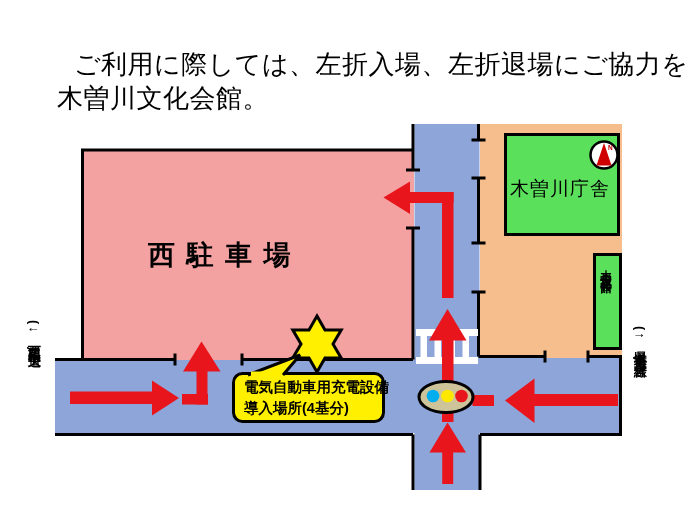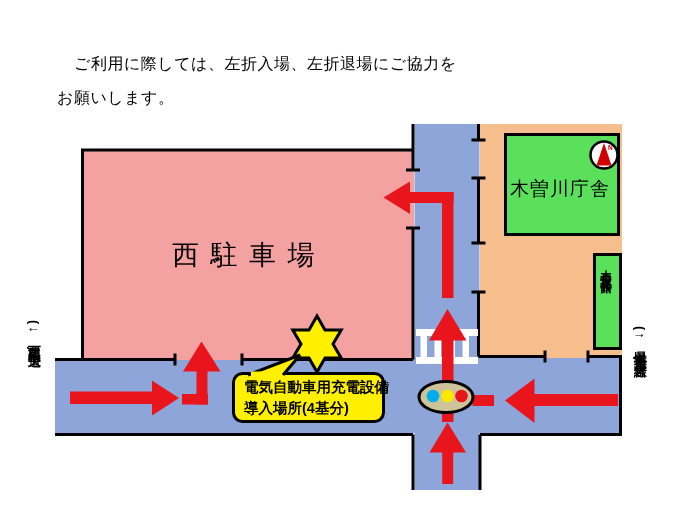--- a/index.html
+++ b/index.html
@@ -4,24 +4,24 @@
 <style>
   html,body { margin:0; padding:0; }
   body {
     width:690px; height:527px; position:relative; overflow:hidden;
     background:#ffffff;
     font-family:"Liberation Sans","DejaVu Sans",sans-serif;
     color:#000;
   }
   .abs { position:absolute; }
   #map-svg { position:absolute; left:0; top:0; }
-  .title-block { left:57px; top:47px; font-size:16px; line-height:34px; letter-spacing:0.5px; }
+  .title-block { left:57px; top:47px; font-size:26px; line-height:34px; letter-spacing:0.5px; }
   .title-line1 { text-indent:17px; }
   .parking-label {
-    left:172px; top:237px; font-size:27px; font-weight:normal; letter-spacing:2px; white-space:nowrap;
+    left:148px; top:237px; font-size:27px; font-weight:bold; letter-spacing:2px; white-space:nowrap;
   }
   .office-label {
     left:510px; top:176px; font-size:19px; font-weight:normal; letter-spacing:1px; white-space:nowrap;
   }
   .vtext {
     writing-mode:vertical-rl; text-orientation:mixed; white-space:nowrap;
   }
   .hall-label  { left:598px; top:261px; font-size:11.5px; font-weight:bold; letter-spacing:2px; }
   .road-label  { font-size:13px; font-weight:bold; letter-spacing:2px; }
   .road-label-left  { left:25px;  top:320px; }
@@ -105,21 +105,21 @@
 
   <g>
     <circle cx="604" cy="155" r="13.5" fill="#ffffff" stroke="#000" stroke-width="2.5"></circle>
     <polygon points="604,143 596.5,165.5 611.5,165.5" fill="#d10000"></polygon>
     <text x="608" y="150" font-size="6.5" font-weight="bold" fill="#c00000">N</text>
   </g>
 </svg>
 
 <div class="abs title-block">
   <div class="title-line1">ご利用に際しては、左折入場、左折退場にご協力を</div>
-  <div class="title-line2">お願いします。</div>
+  <div class="title-line2">木曽川文化会館。</div>
 </div>
 
 <div class="abs parking-label">西 駐 車 場</div>
 
 <div class="abs office-label">木曽川庁舎</div>
 
 <div class="abs vtext hall-label">木曽川文化会館</div>
 
 <div class="abs vtext road-label road-label-left">(↓西尾張中央道)</div>
 

